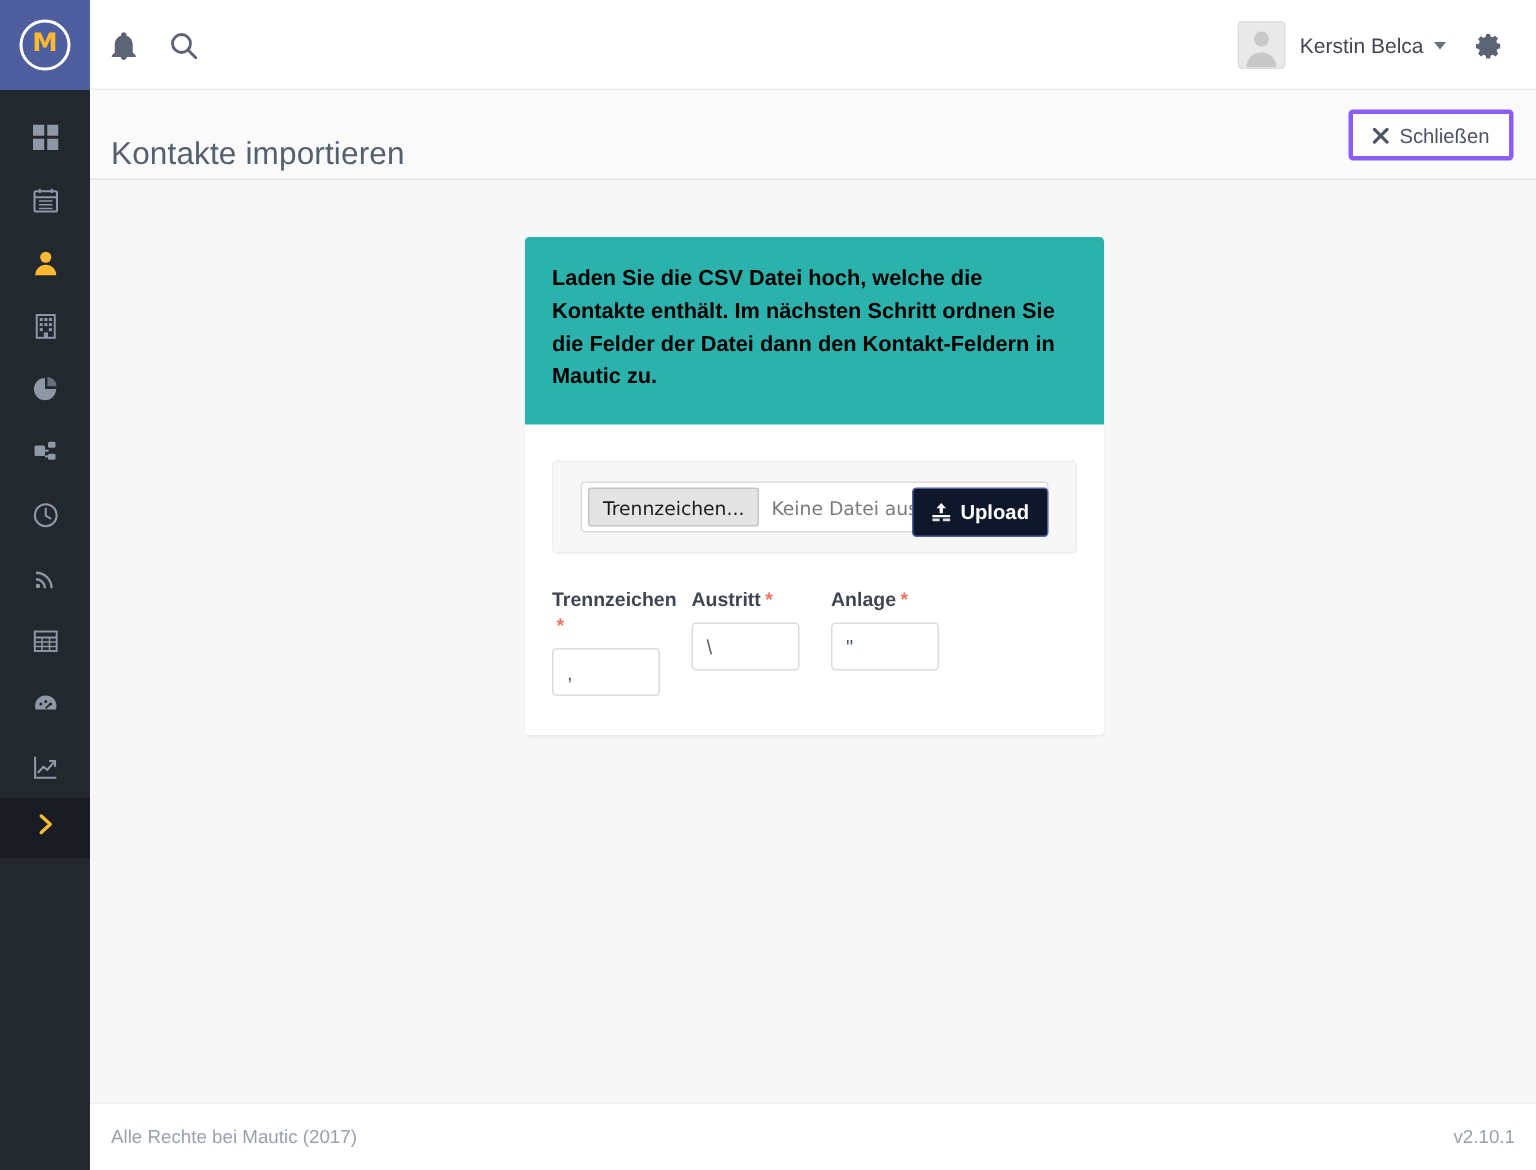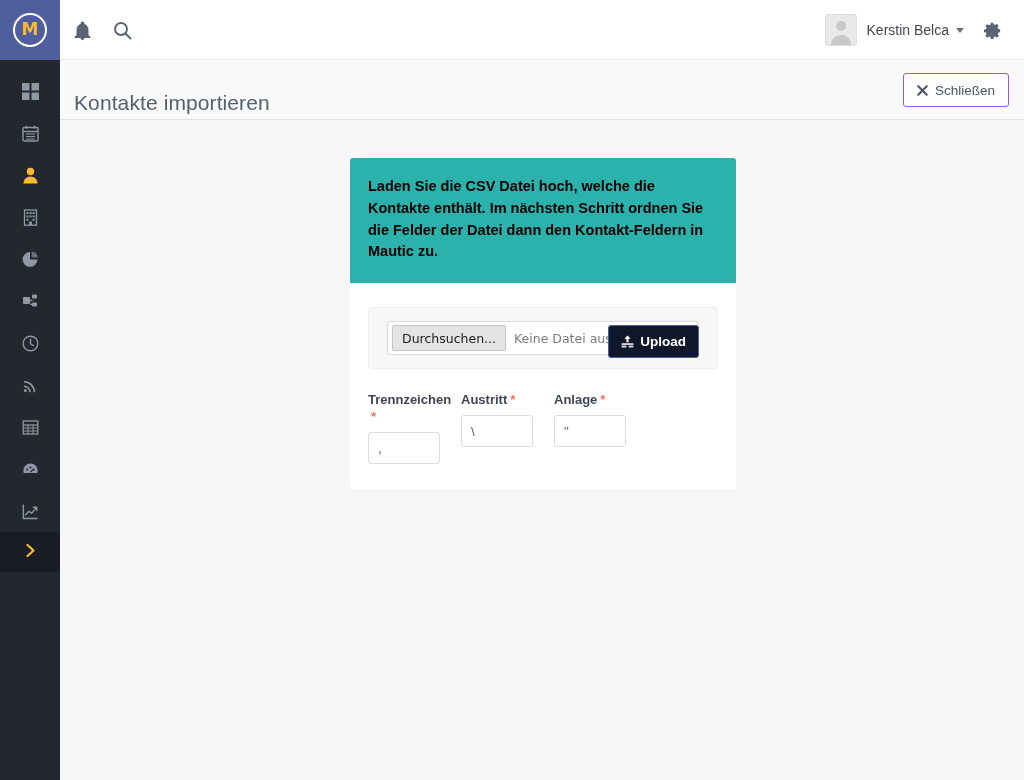--- a/index.html
+++ b/index.html
@@ -80,21 +80,21 @@
   .page-header {
     position: absolute; left: 60px; top: 60px; width: 964px; height: 60px;
     background: #fafafa; border-bottom: 1px solid #e4e4e4; z-index: 10;
   }
   .page-title {
     position: absolute; left: 14px; top: 17px;
     font-size: 21px; color: #55606e; font-weight: normal; letter-spacing: .1px;
   }
   .btn-close {
     position: absolute; right: 15px; top: 13px;
-    background: #ffffff; border: 1px solid #8b5cf6; border-radius: 3px;
+    background: #ffffff; border: 3px solid #8b5cf6; border-radius: 3px;
     height: 34px; padding: 0 13px; display: flex; align-items: center;
     font-size: 13.5px; color: #4b5563; cursor: pointer;
   }
   .btn-close .x-ico { margin-right: 7px; display: flex; align-items: center; }
 
   
   .content {
     position: absolute; left: 60px; top: 121px; width: 964px; height: 614px;
     background: #f7f7f7; overflow: hidden;
   }
@@ -376,21 +376,21 @@
   <div class="content">
 
     <div class="card">
 
       <div class="card-alert">Laden Sie die CSV Datei hoch, welche die Kontakte enthält. Im nächsten Schritt ordnen Sie die Felder der Datei dann den Kontakt-Feldern in Mautic zu.</div>
 
       <div class="card-body">
 
         <div class="upload-well">
           <div class="file-input">
-            <span class="file-browse">Durchsuchen...</span>
+            <span class="file-browse">Trennzeichen...</span>
             <span class="file-nofile">Keine Datei ausgewählt</span>
           </div>
           <div class="btn-upload">
             <span class="up-ico">
               <svg width="13" height="13" viewBox="0 0 13 13" fill="currentColor">
                 <path d="M6.5 0.4L3.3 3.8h2.1v3.4h2.2V3.8h2.1z"></path>
                 <path d="M0.6 8.3h11.8v1.5H0.6z"></path>
                 <path d="M0.6 10.6h4.8v1.9H0.6z" opacity=".85"></path>
                 <path d="M7.6 10.6h4.8v1.9H7.6z" opacity=".85"></path>
               </svg>
@@ -421,14 +421,18 @@
               <span>Anlage</span><span class="req">*</span>
             </label>
             <input class="field-input" type="text" value="&quot;" style="">
           </div>
 
         </div>
       </div>
     </div>
   </div>
 
+  <div class="footer">
+    <span class="footer-left">Alle Rechte bei Mautic (2017)</span>
+    <span class="footer-right">v2.10.1</span>
+  </div>
 
 </div>
 
 </body></html>

